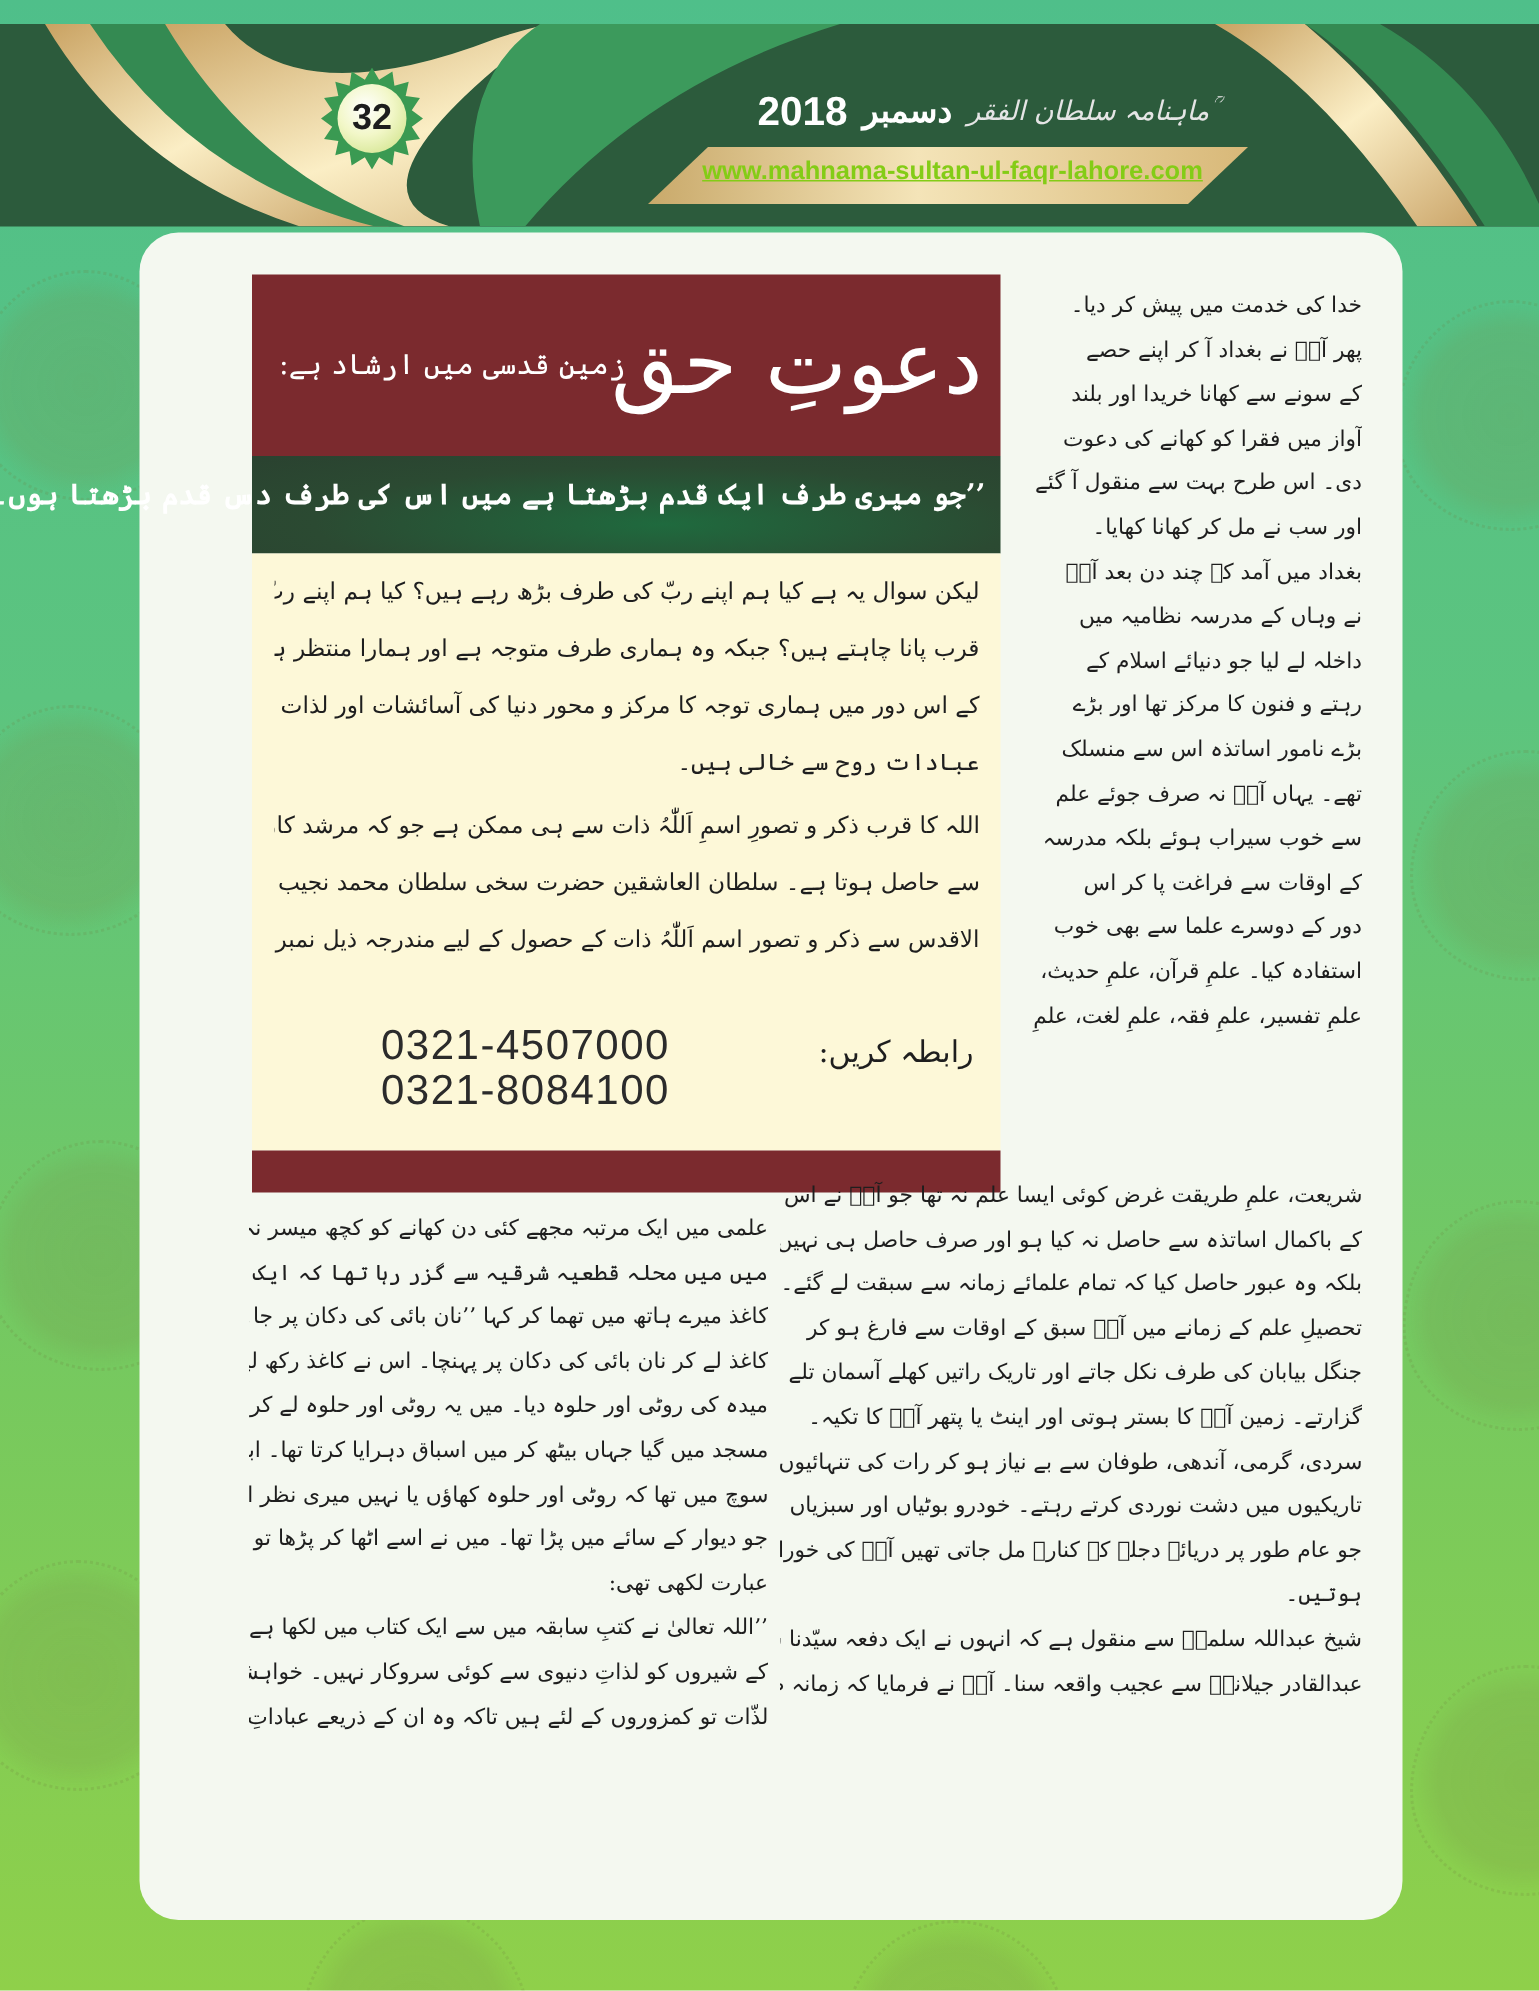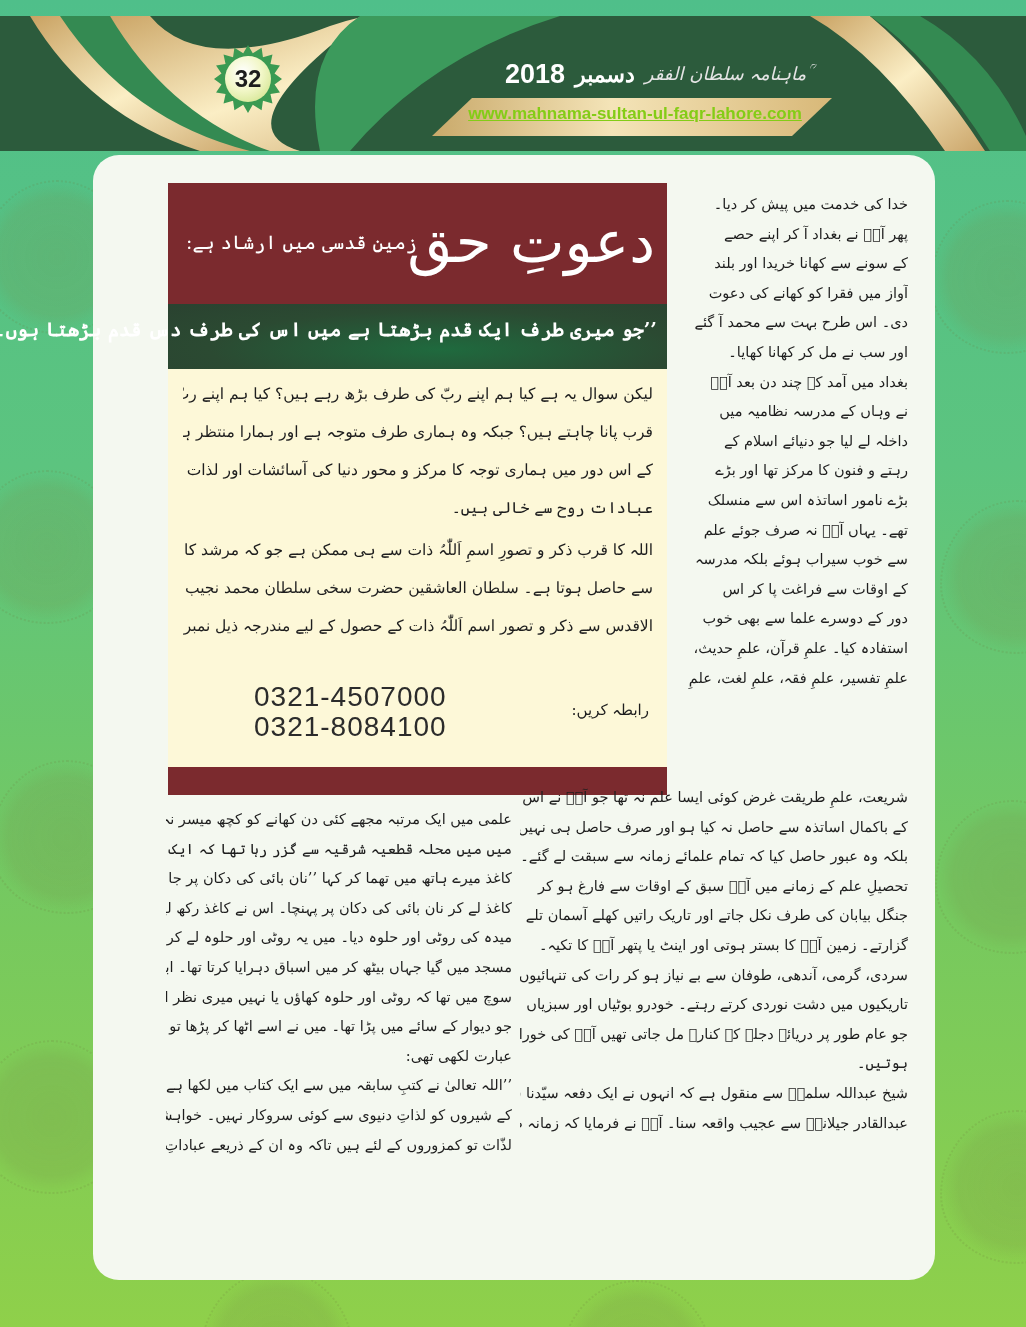--- a/index.html
+++ b/index.html
@@ -36,21 +36,21 @@
   .f-heading{position:absolute;right:12px;top:4px;font-family:"DejaVu Serif",serif;font-size:58px;color:#ffffff;direction:rtl;line-height:110px;}
   .f-sub{position:absolute;right:250px;top:48px;font-family:"DejaVu Serif",serif;font-size:19px;color:#ffffff;direction:rtl;white-space:nowrap;}
   .f-quote{position:absolute;left:0;top:121px;width:499px;height:65px;
        background:radial-gradient(ellipse at 55% 70%,#1f6a3e 0%,#2b4a32 60%,#2a4230 100%);}
   .f-quote span{position:absolute;right:10px;top:14px;font-family:"DejaVu Serif",serif;font-weight:bold;font-size:19px;color:#ffffff;direction:rtl;white-space:nowrap;}
   .f-body{position:absolute;left:0;top:186px;width:499px;height:398px;background:#fdf8d8;}
   .f-footer{position:absolute;left:0;top:584px;width:499px;height:28px;background:#7b2a2e;}
   .urdu{font-family:"DejaVu Serif",serif;direction:rtl;color:#1e1e1e;}
   .f-para{position:absolute;right:14px;width:470px;font-size:15.5px;line-height:38px;text-align:justify;text-align-last:right;}
   .f-para .ln{display:block;white-space:nowrap;overflow:hidden;}
-  .contact-label{position:absolute;right:18px;top:320px;font-size:15px;margin-top:12px;}
+  .contact-label{position:absolute;right:18px;top:320px;font-size:20px;}
   .phones{position:absolute;left:86px;top:313px;font-family:"Liberation Sans",sans-serif;font-size:28px;line-height:30px;color:#2b2b2b;letter-spacing:1px;direction:ltr;}
   .col{position:absolute;font-size:14.5px;line-height:29.6px;}
   .col .ln{display:block;white-space:nowrap;overflow:hidden;text-align:right;}
   .col-right{left:678px;top:190px;width:230px;}
   .col-mid{left:520px;top:783px;width:388px;}
   .col-left{left:166px;top:805px;width:346px;}
 </style>
 </head>
 <body>
 
@@ -128,21 +128,21 @@
     </div>
   </div>
   <div class="f-footer"></div>
 </div>
 
 <div class="col col-right urdu">
   <span class="ln">خدا کی خدمت میں پیش کر دیا۔</span>
   <span class="ln">پھر آپؓ نے بغداد آ کر اپنے حصے</span>
   <span class="ln">کے سونے سے کھانا خریدا اور بلند</span>
   <span class="ln">آواز میں فقرا کو کھانے کی دعوت</span>
-  <span class="ln">دی۔ اس طرح بہت سے محمد آ گئے</span>
+  <span class="ln">دی۔ اس طرح بہت سے منقول آ گئے</span>
   <span class="ln">اور سب نے مل کر کھانا کھایا۔</span>
   <span class="ln">بغداد میں آمد کے چند دن بعد آپؓ</span>
   <span class="ln">نے وہاں کے مدرسہ نظامیہ میں</span>
   <span class="ln">داخلہ لے لیا جو دنیائے اسلام کے</span>
   <span class="ln">رہتے و فنون کا مرکز تھا اور بڑے</span>
   <span class="ln">بڑے نامور اساتذہ اس سے منسلک</span>
   <span class="ln">تھے۔ یہاں آپؓ نہ صرف جوئے علم</span>
   <span class="ln">سے خوب سیراب ہوئے بلکہ مدرسہ</span>
   <span class="ln">کے اوقات سے فراغت پا کر اس</span>
   <span class="ln">دور کے دوسرے علما سے بھی خوب</span>

